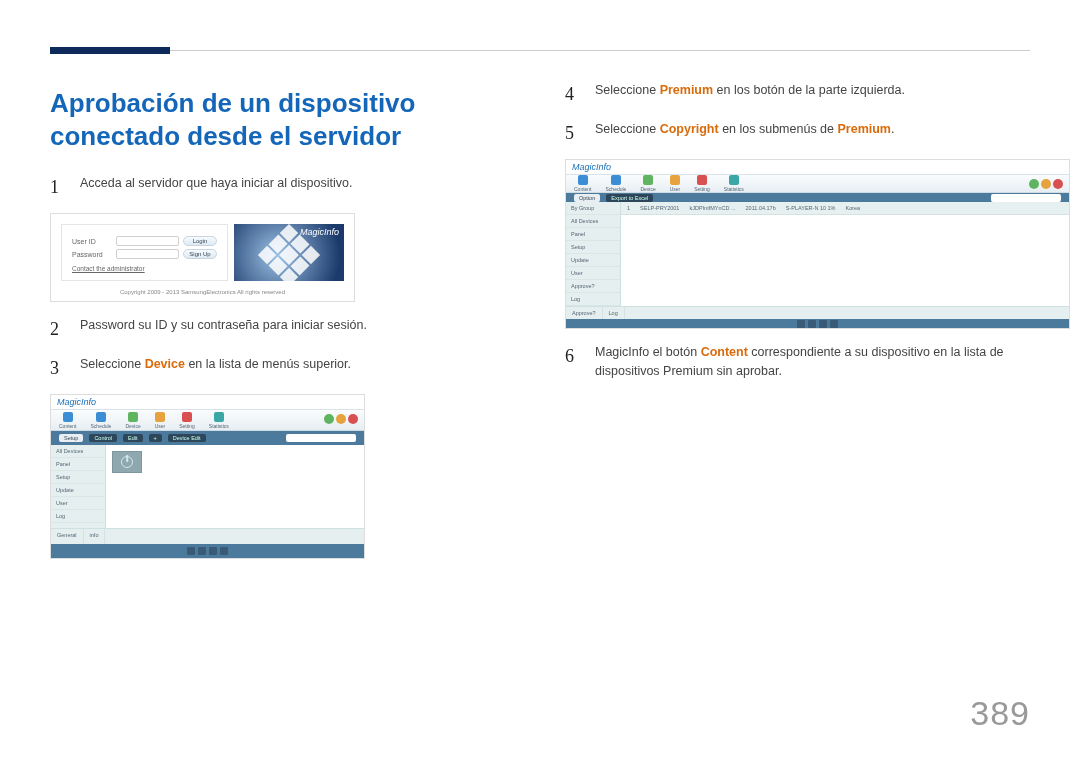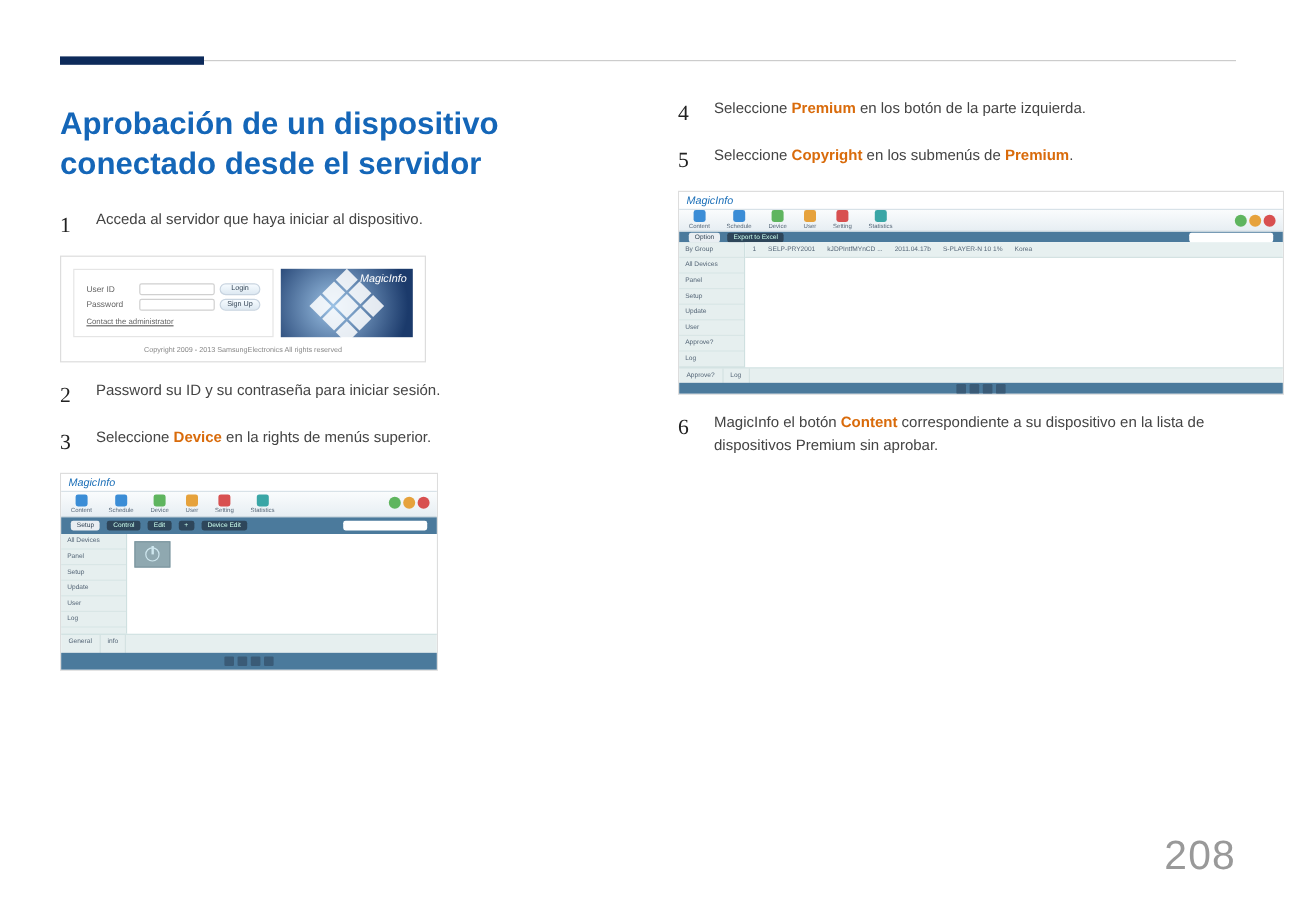--- a/index.html
+++ b/index.html
@@ -246,21 +246,21 @@
       </div>
 
       <div class="step">
         <div class="num">2</div>
         <div class="txt">Password su ID y su contraseña para iniciar sesión.</div>
       </div>
 
       <div class="step">
         <div class="num">3</div>
         <div class="txt">
-          <span>Seleccione </span><span class="kw">Device</span><span> en la rights de menús superior.</span>
+          <span>Seleccione </span><span class="kw">Device</span><span> en la lista de menús superior.</span>
         </div>
       </div>
 
       <div class="shot app-shot">
         <div class="app-logo">MagicInfo</div>
         <div class="app-toolbar">
           <div class="tb-item">
               <span class="tb-ico tb-blue"></span>
               <span>Content</span>
             </div>
@@ -416,13 +416,13 @@
       <div class="step">
         <div class="num">6</div>
         <div class="txt">
           <span>MagicInfo el botón </span><span class="kw">Content</span><span> correspondiente a su dispositivo en la lista de dispositivos Premium sin aprobar.</span>
         </div>
       </div>
     </div>
   </div>
 </div>
 
-<div class="page-number">208</div>
+<div class="page-number">389</div>
 
 </body></html>

